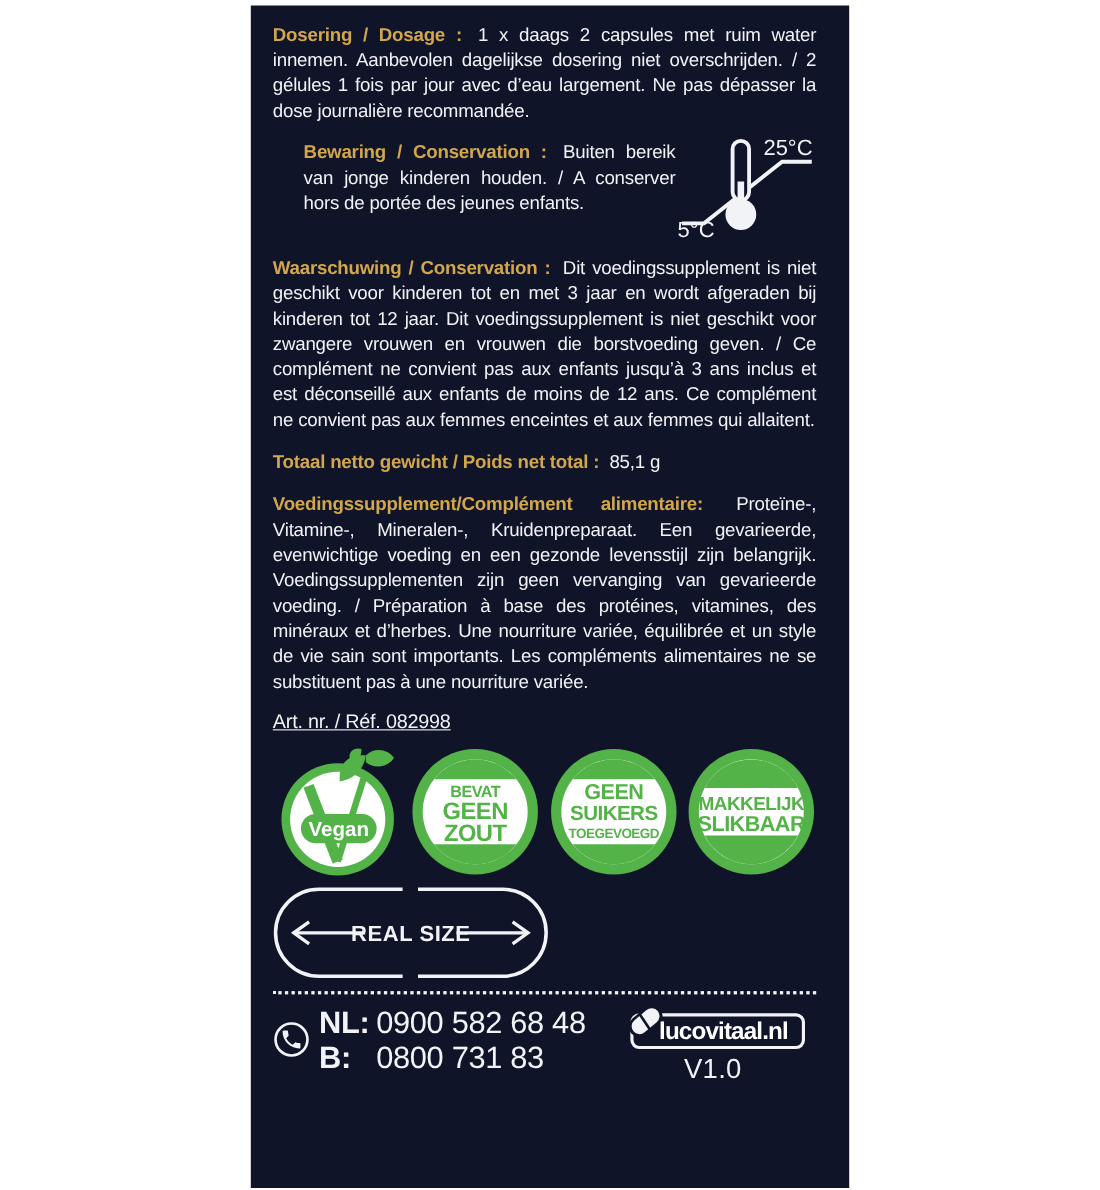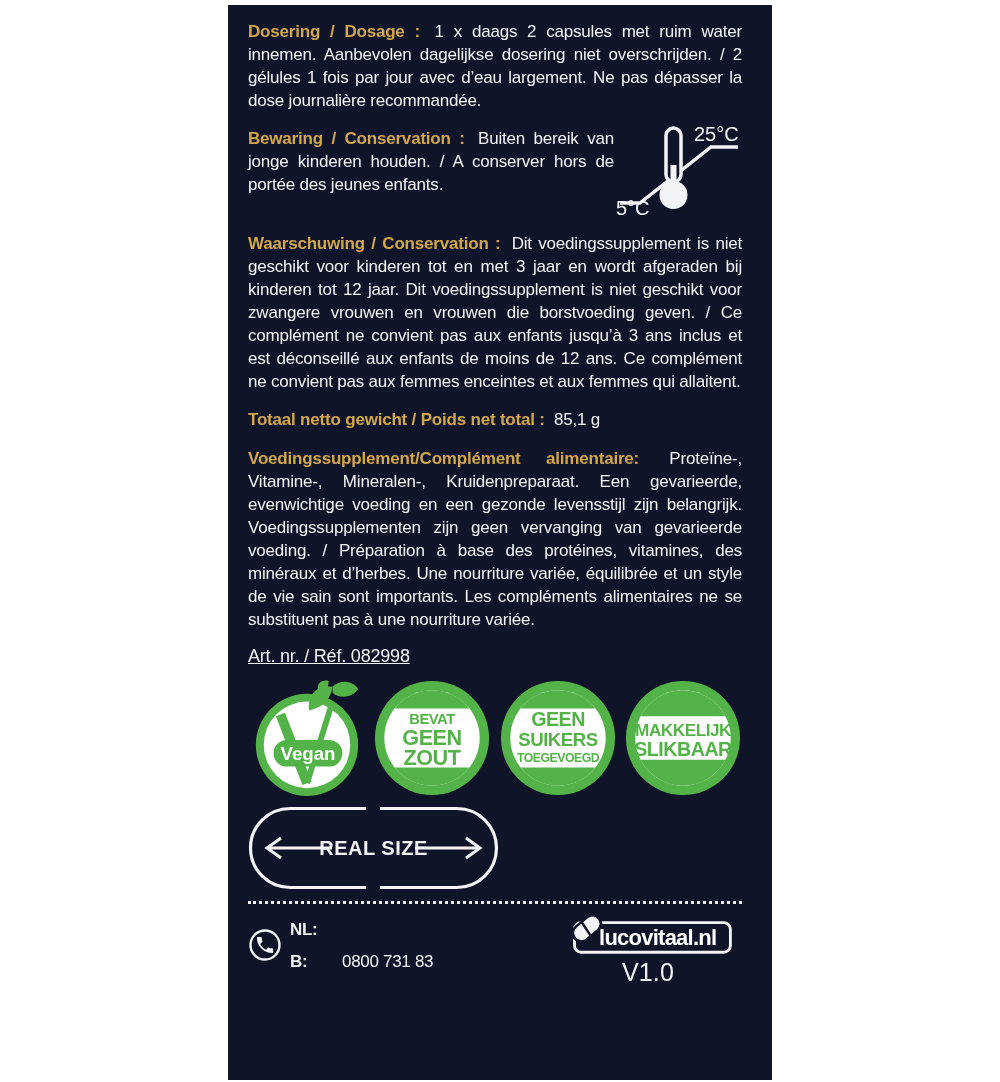--- a/index.html
+++ b/index.html
@@ -10,40 +10,40 @@
     position: absolute; left: 228px; top: 5px; width: 544px; height: 1075px;
     background: #101428; color: #f2f3f7; overflow: hidden;
     padding: 15px 30px 0 20px;
   }
   .para {
     font-size: 17px; line-height: 23px; letter-spacing: -0.2px;
     text-align: justify; color: #f2f3f7;
   }
   .hd { color: #d2a74c; font-weight: bold; margin-right: 0.28em; }
   .sec { margin-bottom: 15px; }
-  .storage-row { display: flex; align-items: flex-start; margin-bottom: 13px; }
+  .storage-row { display: flex; align-items: flex-start; margin-bottom: 13px; margin-left: 28px; }
   .storage-row .para { flex: 1 1 auto; }
   .thermo { width: 128px; flex: 0 0 128px; margin-top: -4px; }
   .thermo text { fill: #f2f3f7; font-size: 20px; font-family: "Liberation Sans", sans-serif; }
   .kv { font-size: 17px; line-height: 24px; letter-spacing: -0.2px; }
   .artnr { font-size: 18px; letter-spacing: -0.2px; margin: 4px 0 10px 0; text-decoration: underline; }
   .badges { display: flex; justify-content: space-between; align-items: flex-end; height: 120px; margin-bottom: 8px; }
   .badge { width: 118px; height: 118px; }
   .badge text { font-family: "Liberation Sans", sans-serif; font-weight: bold; fill: #54b348; text-anchor: middle; letter-spacing: -0.5px; }
   .badge .vegan-txt { fill: #ffffff; letter-spacing: 0; }
   .realsize { width: 252px; height: 86px; display: block; margin-bottom: 10px; }
   .realsize text { fill: #f2f3f7; font-family: "Liberation Sans", sans-serif; font-weight: bold; font-size: 20px; letter-spacing: 0.5px; text-anchor: middle; }
   .dotted { border: none; border-top: 3px dotted #f2f3f7; margin: 4px 0 10px 0; }
   .foot-row1 { display: flex; align-items: center; gap: 9px; margin-bottom: 5px; }
   .company-line { font-size: 20.5px; letter-spacing: -0.3px; white-space: nowrap; }
   .company-line .bold { font-weight: bold; margin-right: 0.3em; }
   .foot-row2 { display: flex; align-items: flex-start; }
   .phone-icon-wrap { width: 42px; flex: 0 0 42px; padding-top: 14px; }
   .phones { flex: 1 1 auto; }
-  .phone-line { display: flex; font-size: 17px; line-height: 32px; letter-spacing: -0.3px; }
+  .phone-line { display: flex; font-size: 28px; line-height: 32px; letter-spacing: -0.3px; }
   .phone-line .plabel { font-weight: bold; width: 52px; }
   .phone-line .pnum { font-weight: 500; }
   .foot-right { width: 180px; flex: 0 0 180px; text-align: center; }
   .luco { width: 178px; height: 44px; display: block; }
   .luco text { fill: #ffffff; font-family: "Liberation Sans", sans-serif; font-weight: bold; font-size: 23px; letter-spacing: -0.8px; text-anchor: middle; }
   .version { font-size: 25px; letter-spacing: 0.2px; padding-right: 8px; }
   .pk-logo text { fill: #ffffff; font-family: "Liberation Serif", serif; font-style: italic; font-weight: bold; font-size: 17px; text-anchor: middle; }
 </style>
 </head>
 <body>
@@ -151,20 +151,21 @@
     <div class="foot-row2">
       <div class="phone-icon-wrap">
         <svg width="34" height="34" viewBox="0 0 34 34">
           <circle cx="17" cy="17" r="14.5" fill="none" stroke="#f2f3f7" stroke-width="2.4"></circle>
           <path transform="translate(6.2,6.2) scale(0.9)" fill="#f2f3f7" d="M6.62 10.79c1.44 2.83 3.76 5.14 6.59 6.59l2.2-2.2c.27-.27.67-.36 1.02-.24 1.12.37 2.33.57 3.57.57.55 0 1 .45 1 1V20c0 .55-.45 1-1 1-9.39 0-17-7.61-17-17 0-.55.45-1 1-1h3.5c.55 0 1 .45 1 1 0 1.25.2 2.45.57 3.57.11.35.03.74-.25 1.02l-2.2 2.2z"></path>
         </svg>
       </div>
       <div class="phones">
         <div class="phone-line">
           <span class="plabel">NL:</span>
+          <span class="pnum">0900 582 68 48</span>
         </div>
         <div class="phone-line">
           <span class="plabel">B:</span>
           <span class="pnum">0800 731 83</span>
         </div>
       </div>
       <div class="foot-right">
         <svg class="luco" viewBox="0 0 178 46">
           <rect x="9" y="9" width="163" height="31" rx="7" fill="none" stroke="#f2f3f7" stroke-width="3"></rect>
           <g transform="rotate(-40 22 15)">

